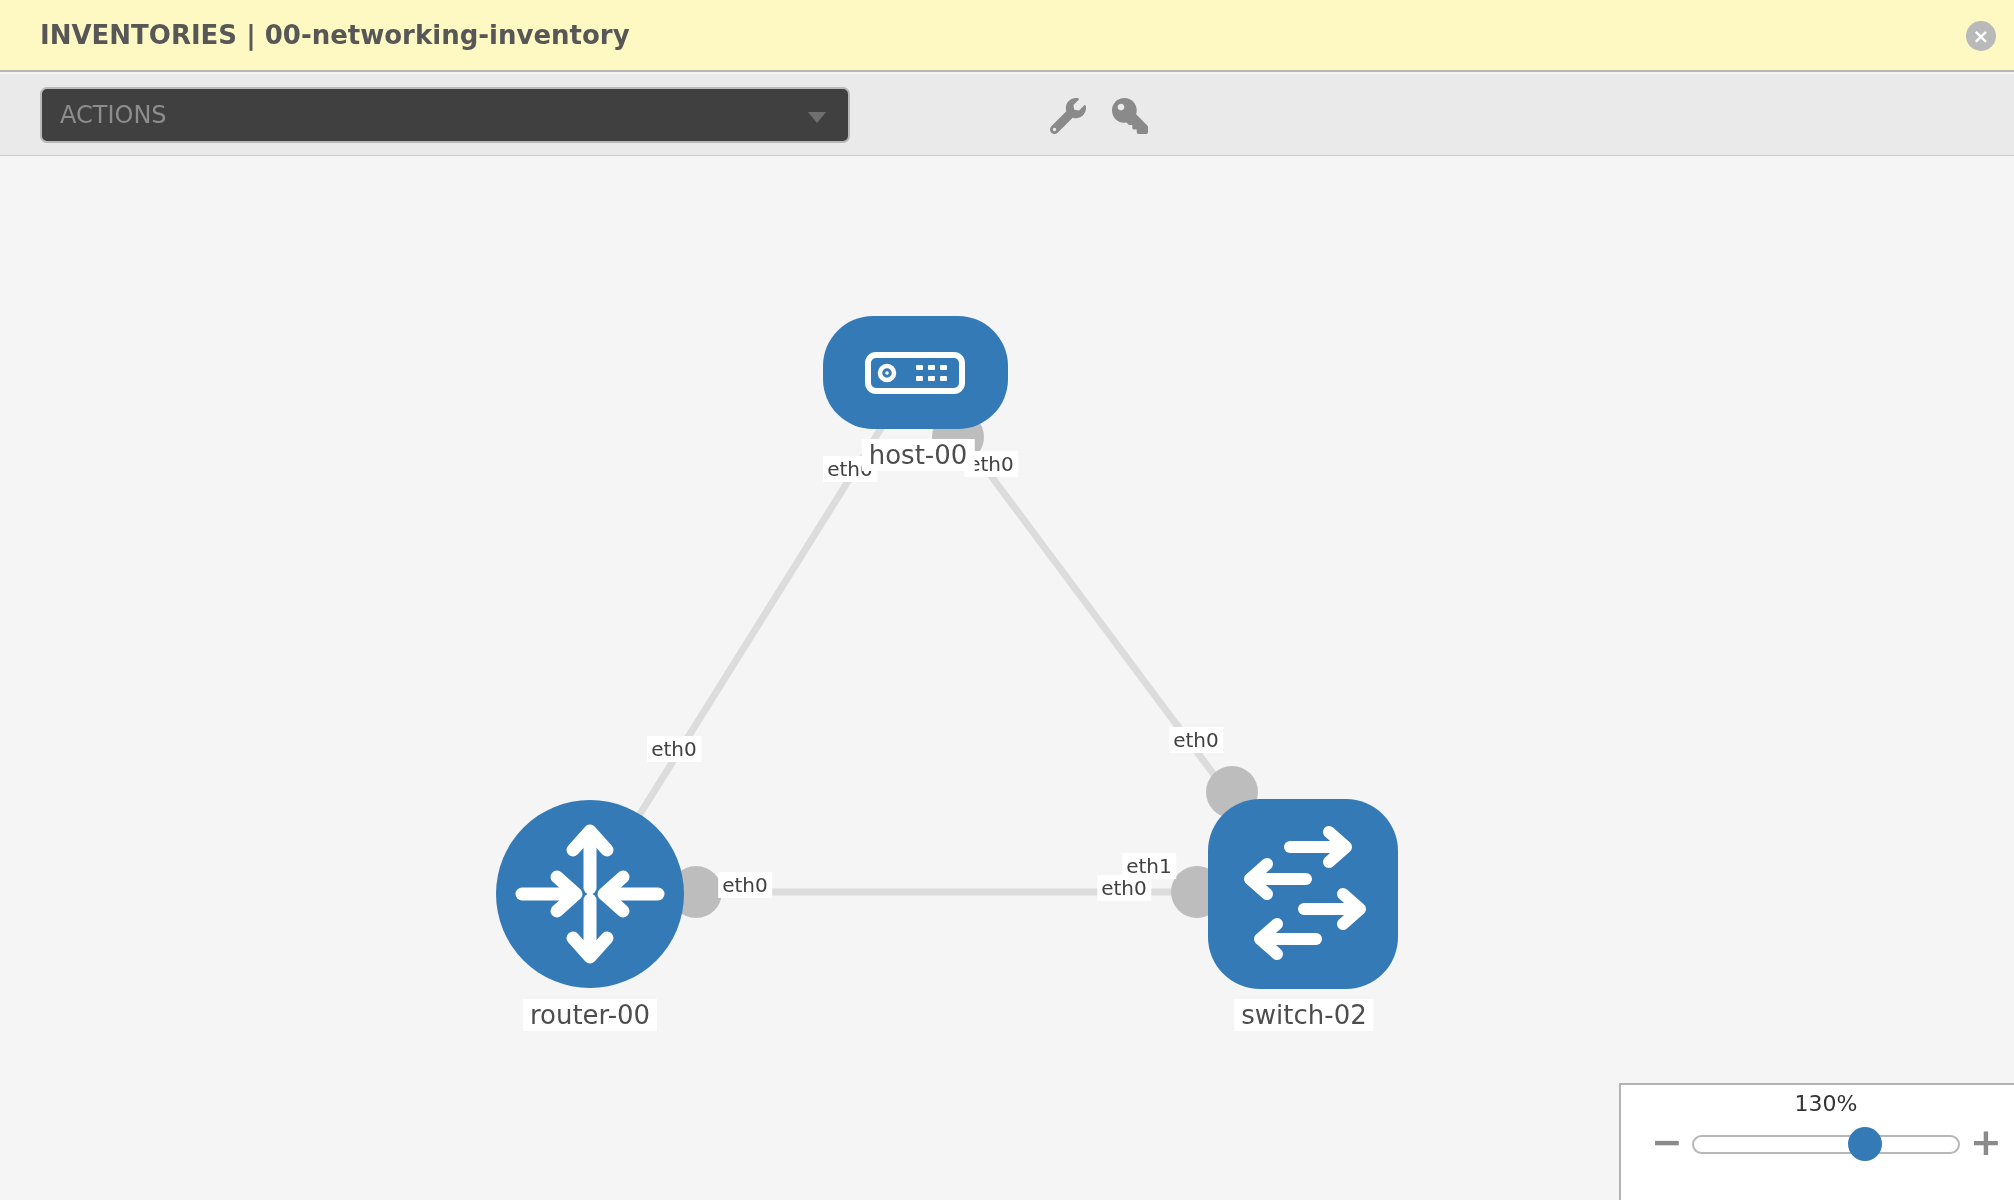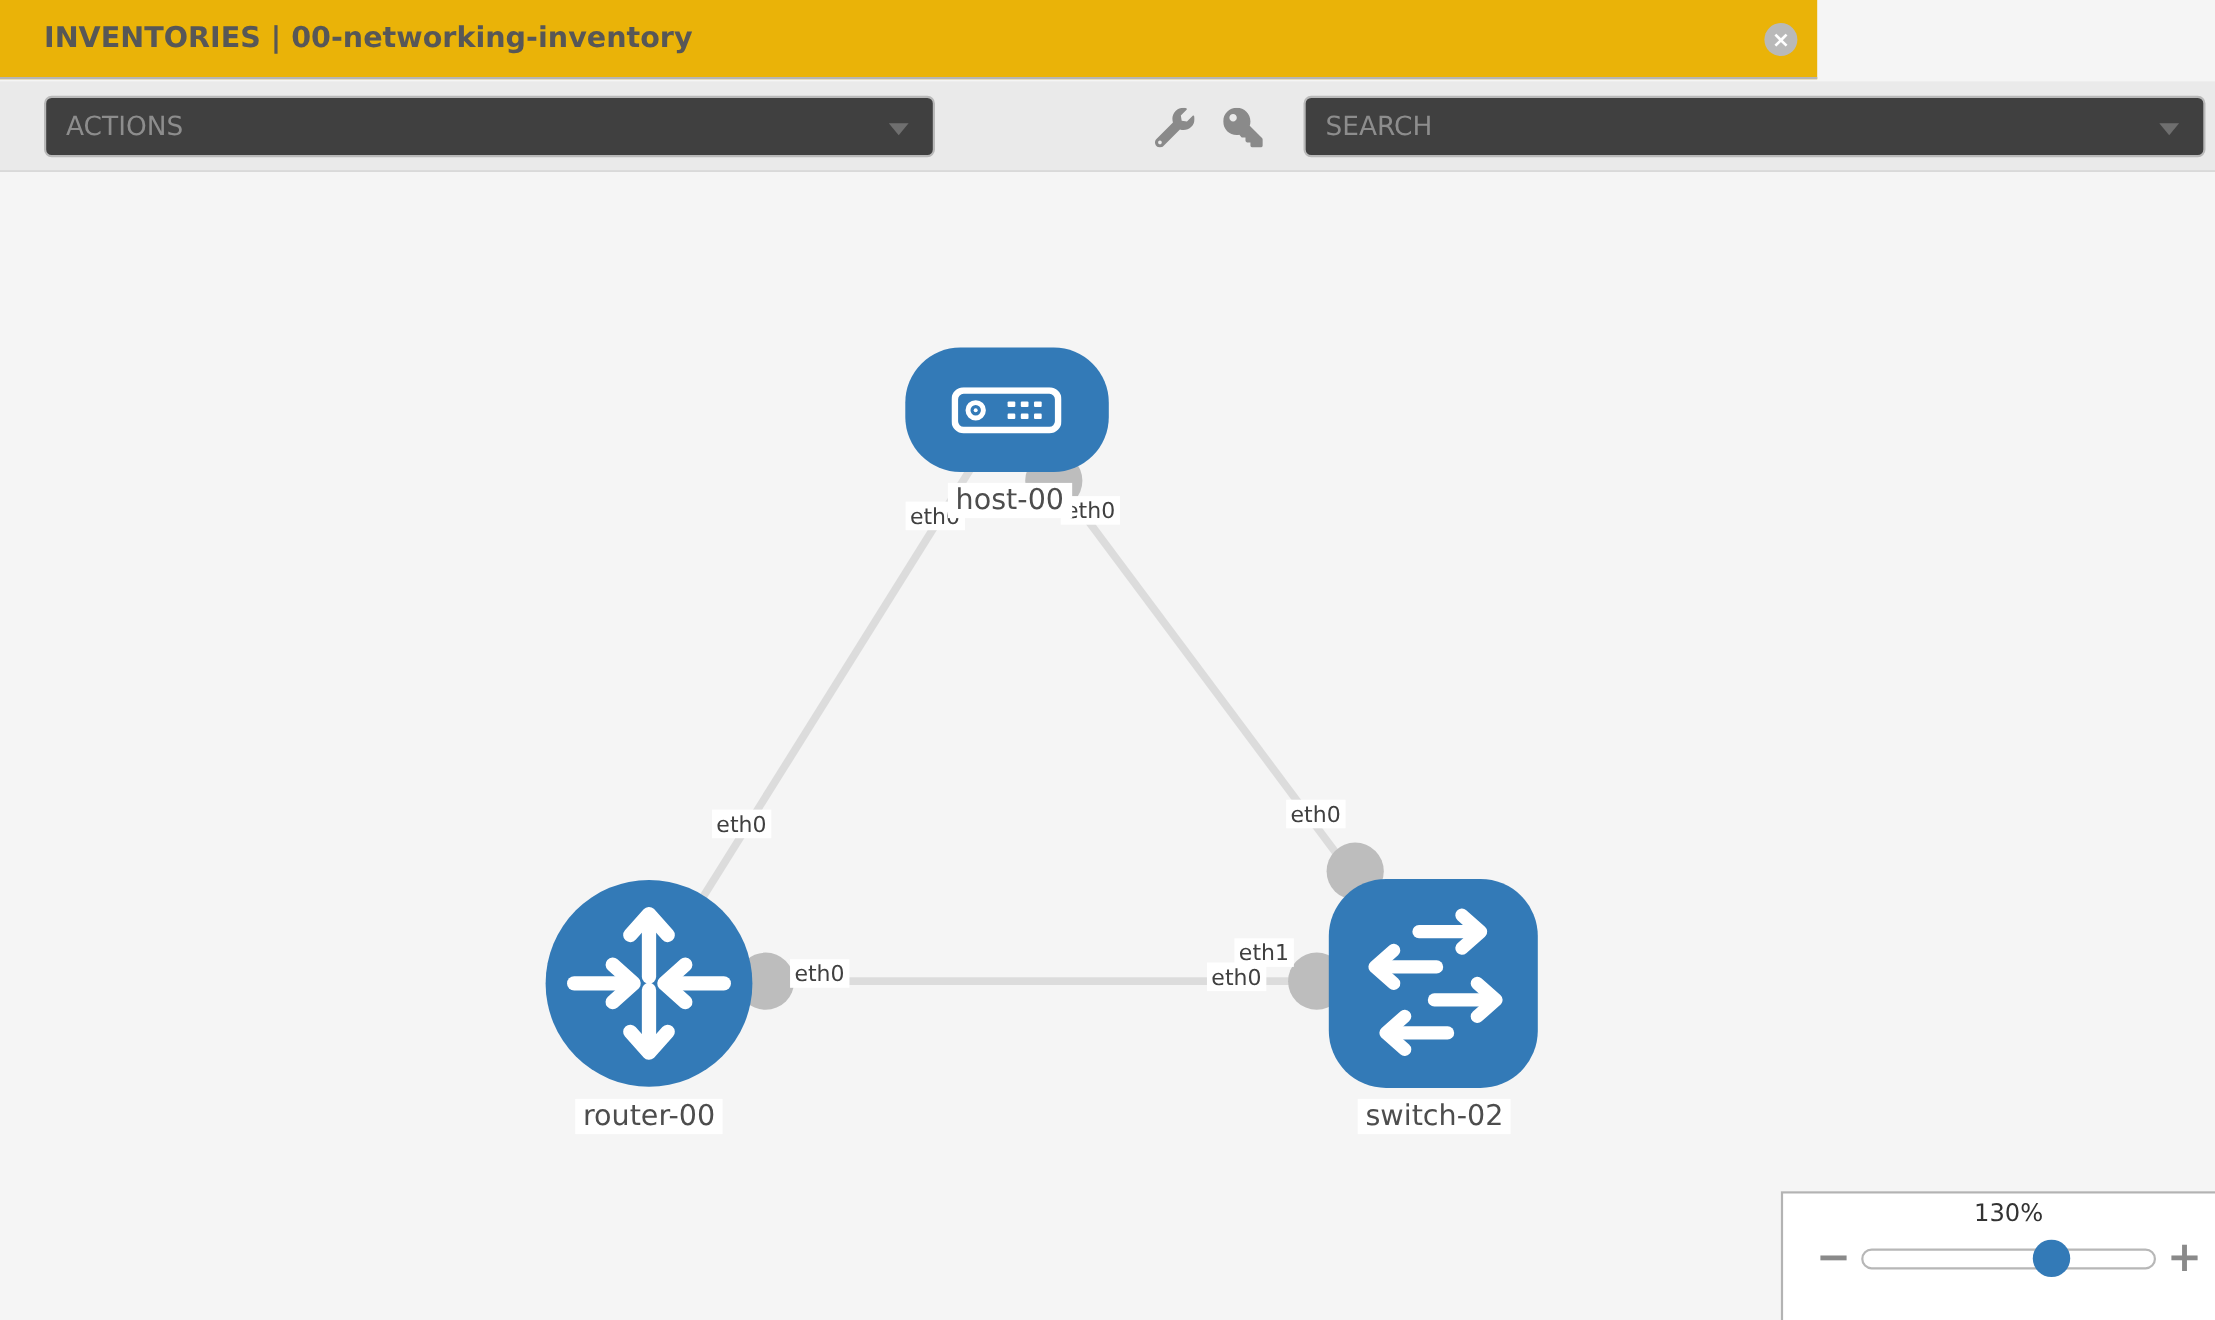--- a/index.html
+++ b/index.html
@@ -3,22 +3,22 @@
 <meta charset="utf-8">
 <style>
   * { box-sizing: border-box; margin: 0; padding: 0; }
   html, body {
     width: 2014px; height: 1200px; overflow: hidden;
     font-family: "DejaVu Sans", "Liberation Sans", sans-serif;
     background: #f5f5f5;
   }
   
   .header {
-    position: absolute; top: 0; left: 0; width: 1652px; height: 72px;
-    background: #eab308; border-bottom: 2px solid #b5b5b5; z-index: 20;
+    position: absolute; top: 0; left: 0; width: 2014px; height: 72px;
+    background: #fef9c3; border-bottom: 2px solid #b5b5b5; z-index: 20;
   }
   .header-title {
     position: absolute; left: 40px; top: 0; line-height: 70px;
     font-size: 26px; font-weight: bold; color: #575757;
   }
   .close-btn {
     position: absolute; right: 18px; top: 21px; width: 30px; height: 30px;
     background: #b9b9b9; border-radius: 50%; color: #ffffff;
     font-size: 20px; font-weight: bold; text-align: center; line-height: 30px;
     cursor: pointer;
@@ -118,24 +118,20 @@
   </div>
 
   <div class="tool-icon icon-key">
     <svg viewBox="0 0 512 512">
         <g transform="scale(-1,1) translate(-512,0)">
           <path fill="#8a8a8a" d="M512 176.001C512 273.203 433.202 352 336 352c-11.22 0-22.19-1.062-32.827-3.069l-24.012 27.014A23.999 23.999 0 0 1 261.223 384H224v40c0 13.255-10.745 24-24 24h-40v40c0 13.255-10.745 24-24 24H24c-13.255 0-24-10.745-24-24v-78.059c0-6.365 2.529-12.47 7.029-16.971l161.802-161.802C163.108 213.814 160 195.271 160 176 160 78.798 238.797.001 335.999 0 433.488-.001 512 78.511 512 176.001zM336 128c0 26.51 21.49 48 48 48s48-21.49 48-48-21.49-48-48-48-48 21.49-48 48z"></path>
         </g>
       </svg>
   </div>
 
-  <div class="combo combo-search">
-    <span class="combo-label">SEARCH</span>
-    <span class="combo-caret"></span>
-  </div>
 </div>
 
 <div class="canvas">
 
   <svg class="net-svg" width="2014" height="1043" viewBox="0 0 2014 1043">
     <line x1="915" y1="217" x2="590" y2="737" stroke="#dcdcdc" stroke-width="7"></line>
     <line x1="915" y1="217" x2="1303" y2="737" stroke="#dcdcdc" stroke-width="7"></line>
     <line x1="590" y1="735" x2="1303" y2="735" stroke="#dcdcdc" stroke-width="7"></line>
     <circle cx="958" cy="280" r="26" fill="#bdbdbd"></circle>
     <circle cx="696" cy="735" r="26" fill="#bdbdbd"></circle>

